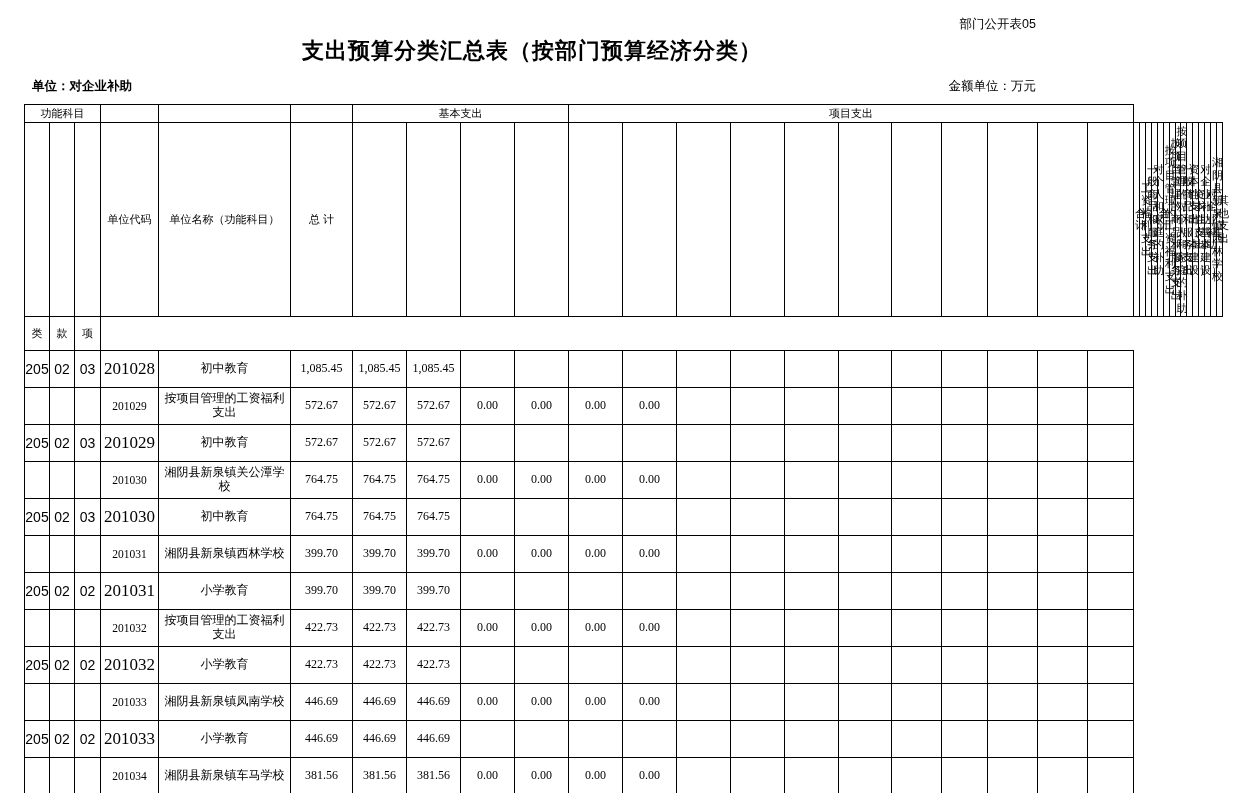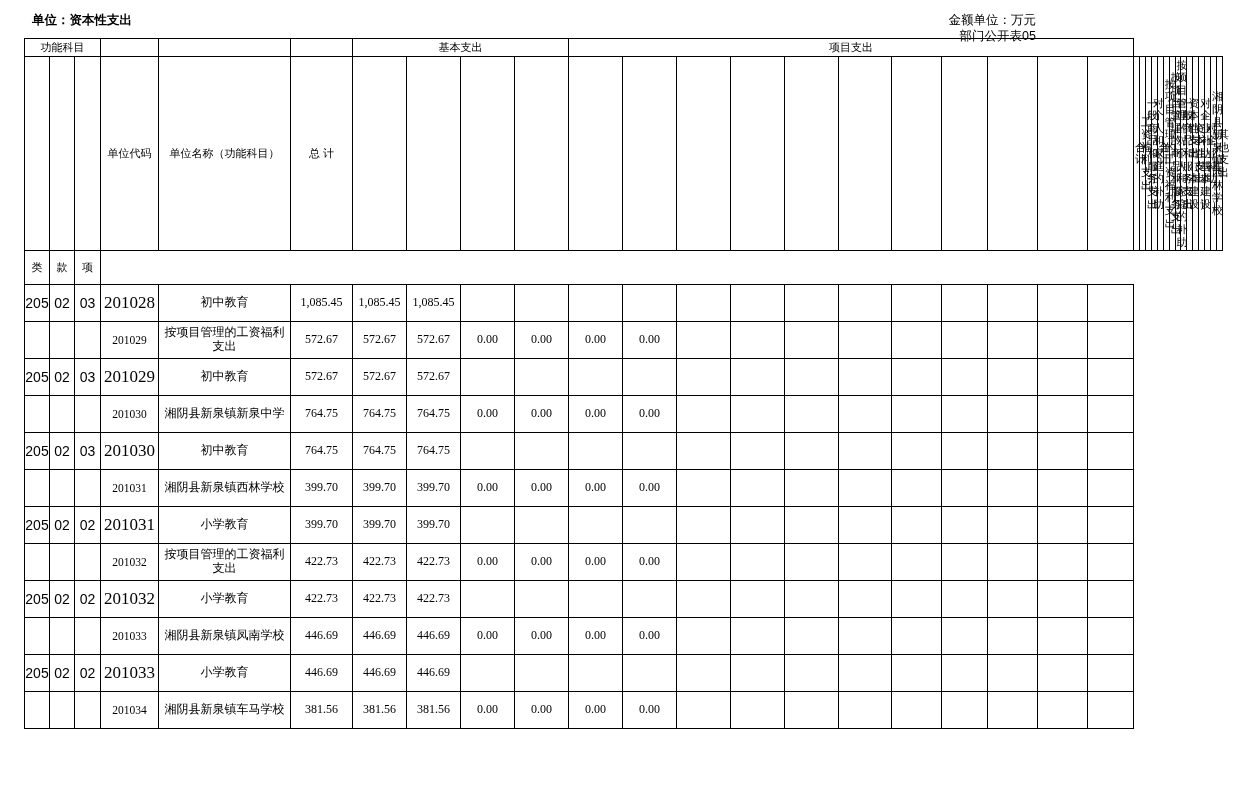--- a/index.html
+++ b/index.html
@@ -113,23 +113,24 @@
   }
   tbody tr { height: 37px; }
 </style>
 </head>
 <body>
 
 <div class="page">
 
   <div class="topright">部门公开表05</div>
 
+  <div class="title">支出预算分类汇总表（按部门预算经济分类）</div>
 
   <div class="meta-row">
-    <div class="meta-left">单位：资本性支出</div>
+    <div class="meta-left">单位：对企业补助</div>
     <div class="meta-right">金额单位：万元</div>
   </div>
 
   <table class="budget">
     <colgroup>
       <col style="width:25px">
         <col style="width:25px">
         <col style="width:26px">
       <col style="width:58px">
         <col style="width:132px">
@@ -273,21 +274,21 @@
           <td class="num"></td>
           <td class="num"></td>
           <td class="num"></td>
           <td class="num"></td>
         </tr>
         <tr>
           <td class="cls"></td>
           <td class="cls"></td>
           <td class="cls"></td>
           <td class="code-mid">201030</td>
-          <td class="name">湘阴县新泉镇新泉中学</td>
+          <td class="name">湘阴县新泉镇关公潭学校</td>
           <td class="num">764.75</td>
           <td class="num">764.75</td>
           <td class="num">764.75</td>
           <td class="num">0.00</td>
           <td class="num">0.00</td>
           <td class="num">0.00</td>
           <td class="num">0.00</td>
           <td class="num"></td>
           <td class="num"></td>
           <td class="num"></td>

